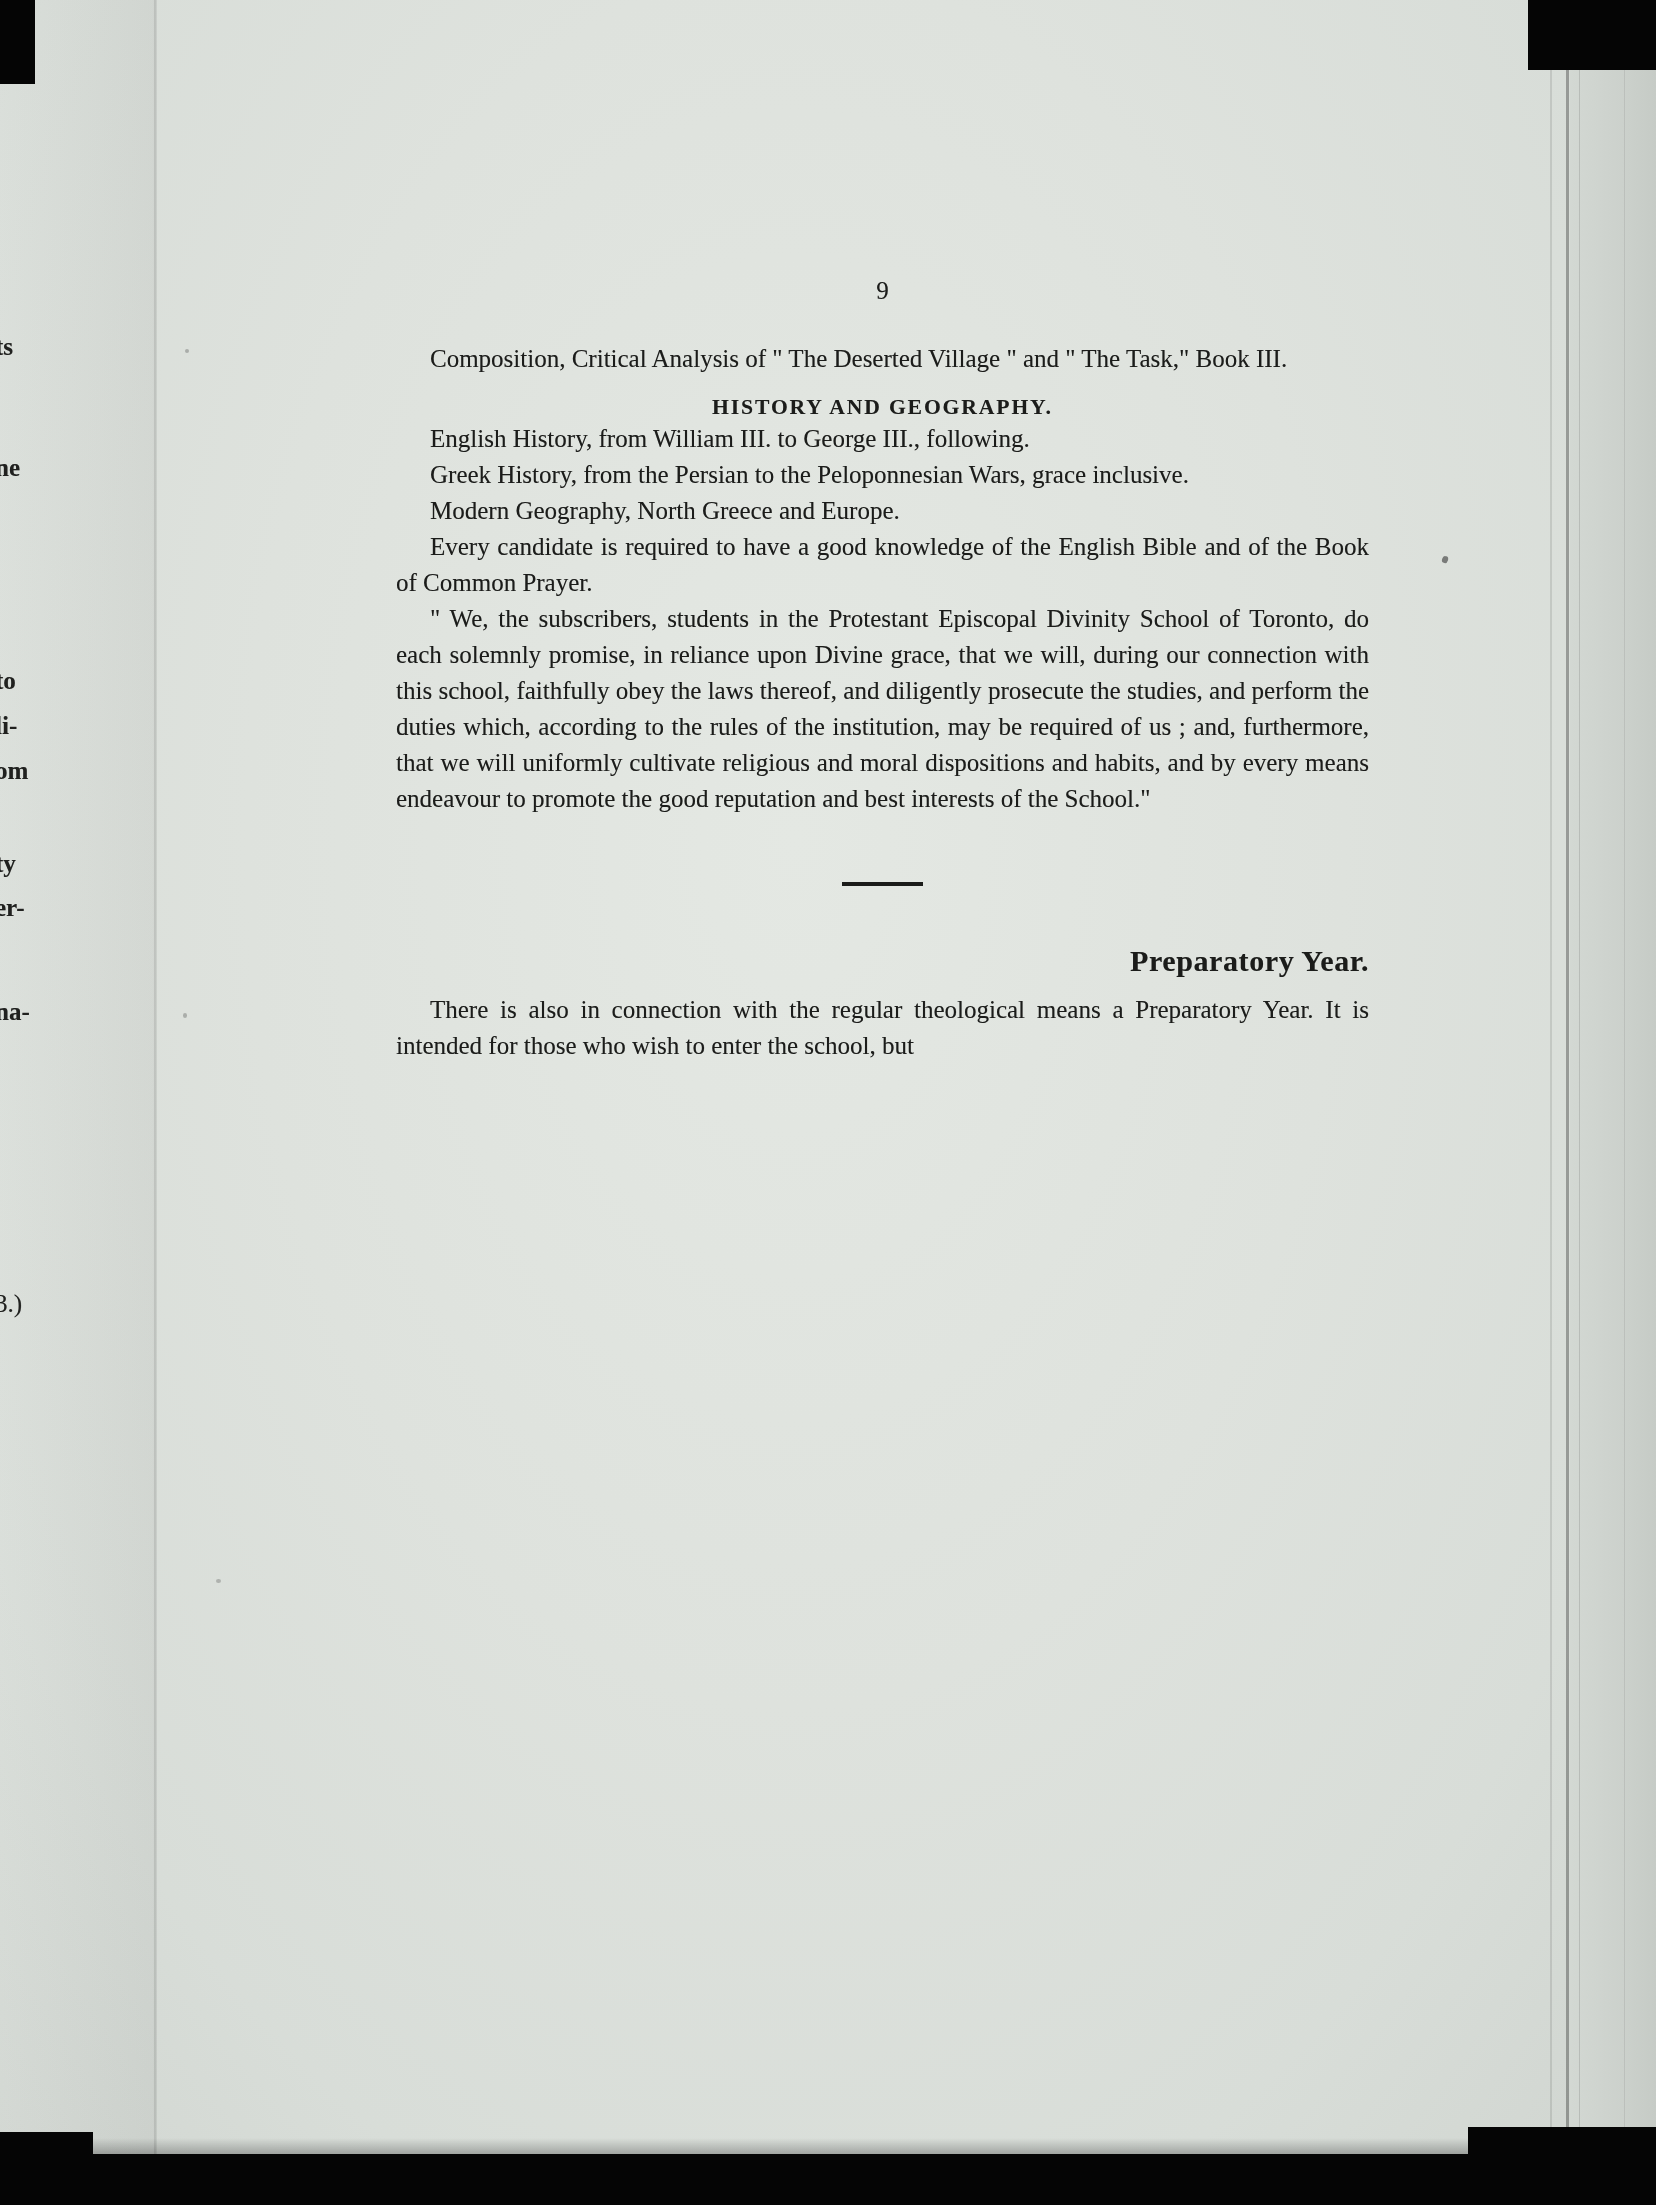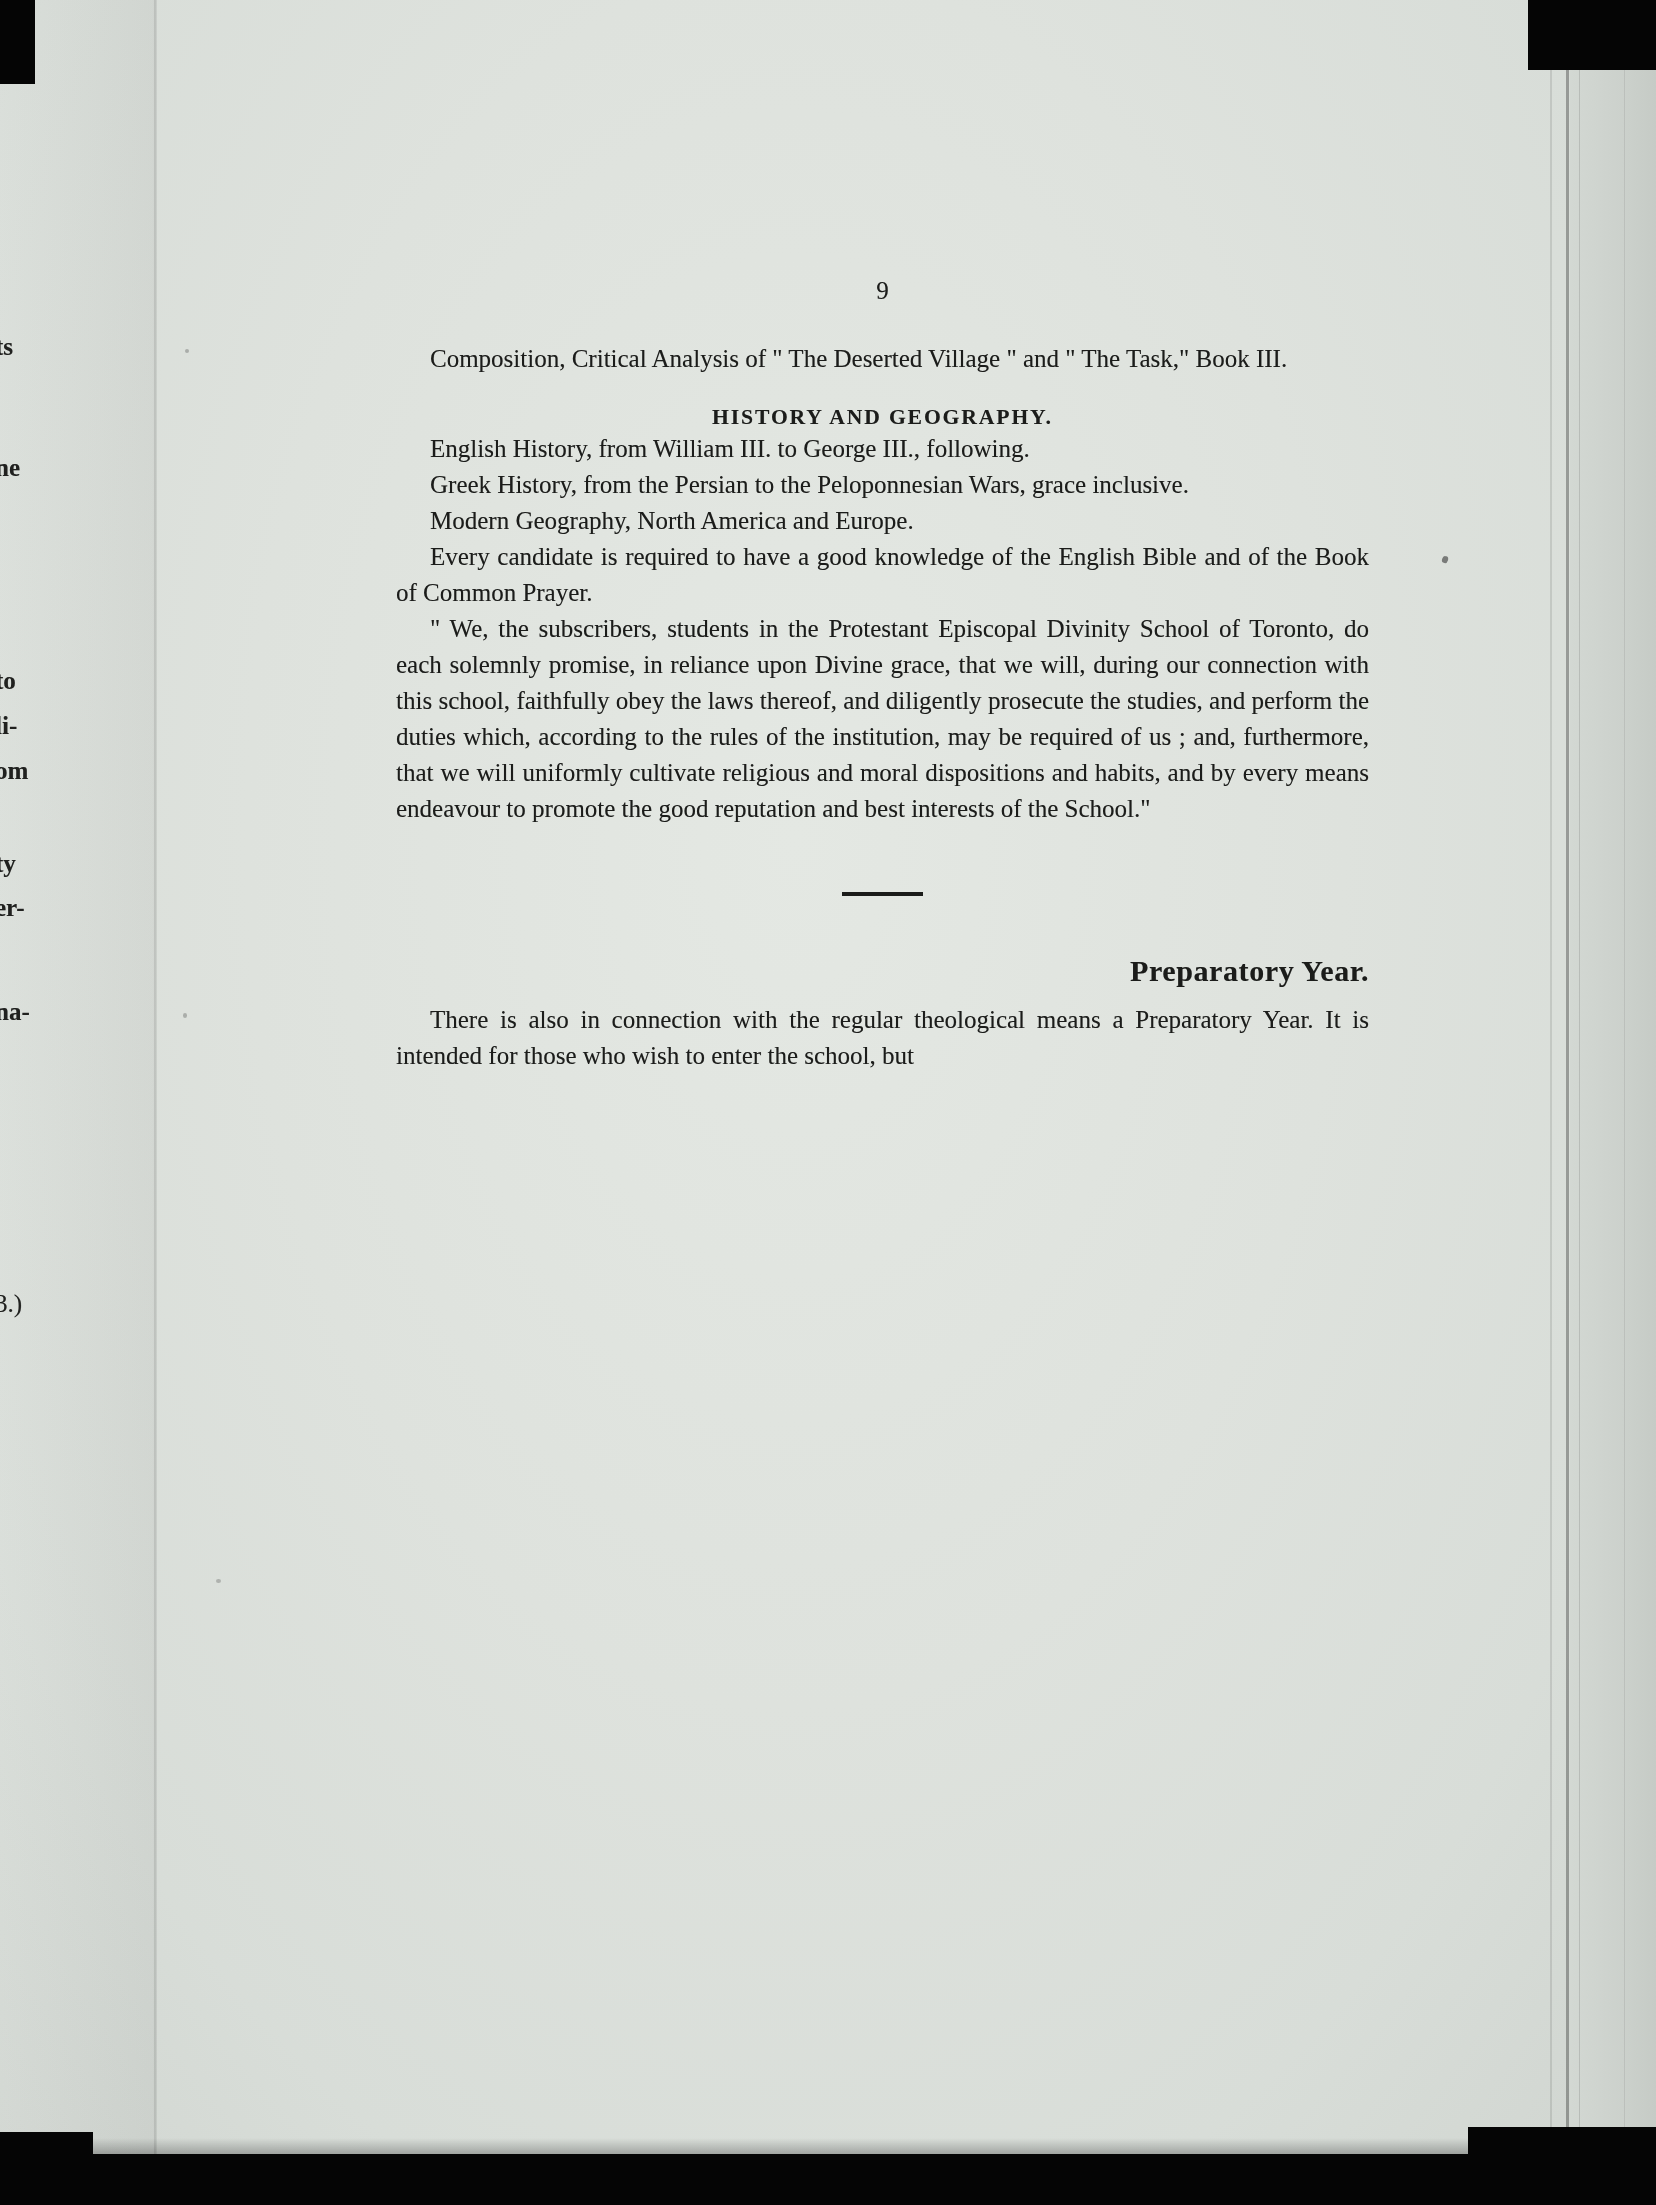--- a/index.html
+++ b/index.html
@@ -64,21 +64,21 @@
   #textblock{
     position:absolute;left:396px;top:273px;width:973px;
     color:#1b1c1a;
     font-size:25px;line-height:36px;
     text-shadow:0.2px 0.2px 0.4px rgba(25,25,25,0.33);
   }
   .pagenum{text-align:center;margin:0 0 32px 0;font-size:25px;}
   #textblock p{margin:0;text-align:justify;text-indent:34px;}
   h1,h2{text-indent:0;}
   h2.subhead{
-    margin:26px 0 0 0;text-align:center;
+    margin:16px 0 0 0;text-align:center;
     font-size:21.6px;font-weight:bold;letter-spacing:1.9px;line-height:28px;
   }
   p.composition{margin-top:0;}
   p.english{margin-top:39px;}
   p.roman{margin-top:0;}
   p.greek{margin-top:33px;}
   p.ancient{margin-top:38px;}
   p.modern{margin-top:27px;}
   p.candidate{margin-top:26px;}
   p.intending{margin-top:36px;}
@@ -127,21 +127,21 @@
 
   <div id="textblock">
     <div class="pagenum">9</div>
 
     <p class="composition">Composition, Critical Analysis of " The Deserted Village " and " The Task," Book III.</p>
 
     <h2 class="subhead">HISTORY AND GEOGRAPHY.</h2>
 
     <p class="english">English History, from William III. to George III., following.</p>
     <p class="greek">Greek History, from the Persian to the Peloponnesian Wars, grace inclusive.</p>
-    <p class="modern">Modern Geography, North America and Europe.</p>
+    <p class="modern">Modern Geography, North Greece and Europe.</p>
     <p class="candidate">Every candidate is required to have a good knowledge of the English Bible and of the Book of Common Prayer.</p>
     <p class="declaration">" We, the subscribers, students in the Protestant Episcopal Divinity School of Toronto, do each solemnly promise, in reliance upon Divine grace, that we will, during our connection with this school, faithfully obey the laws thereof, and diligently prosecute the studies, and perform the duties which, according to the rules of the institution, may be required of us ; and, furthermore, that we will uniformly cultivate religious and moral dispositions and habits, and by every means endeavour to promote the good reputation and best interests of the School."</p>
 
     <div class="rule"></div>
 
     <h1 class="prep">Preparatory Year.</h1>
 
     <p class="preparatory">There is also in connection with the regular theological means a Preparatory Year.  It is intended for those who wish to enter the school, but</p>
   </div>
 

